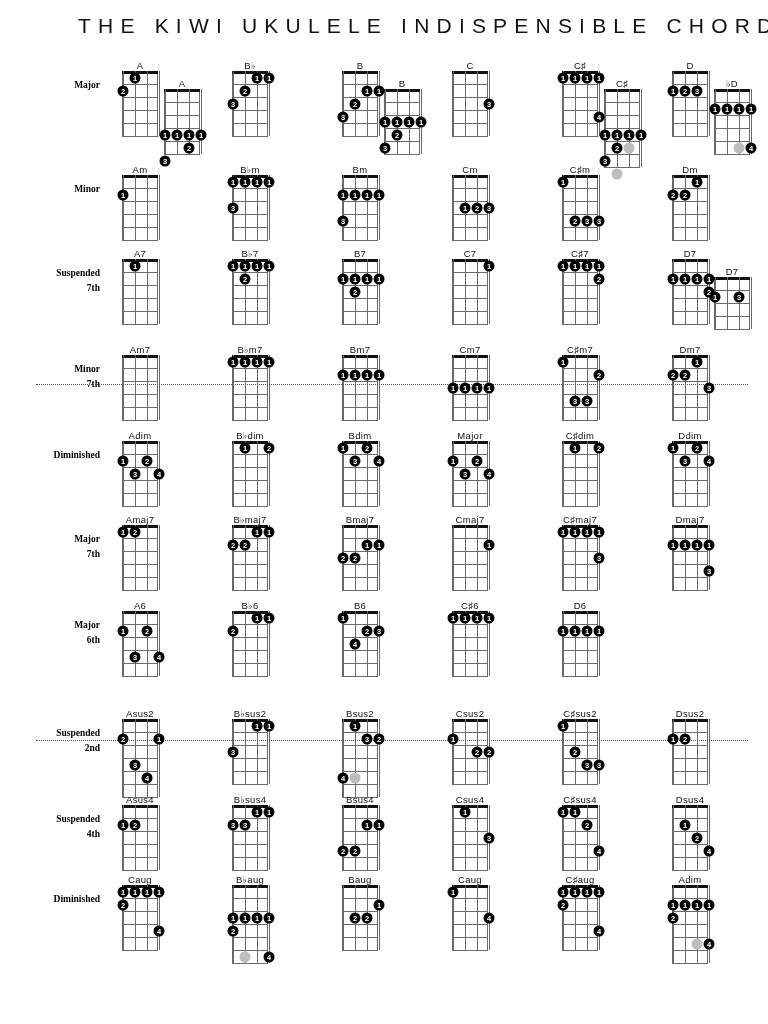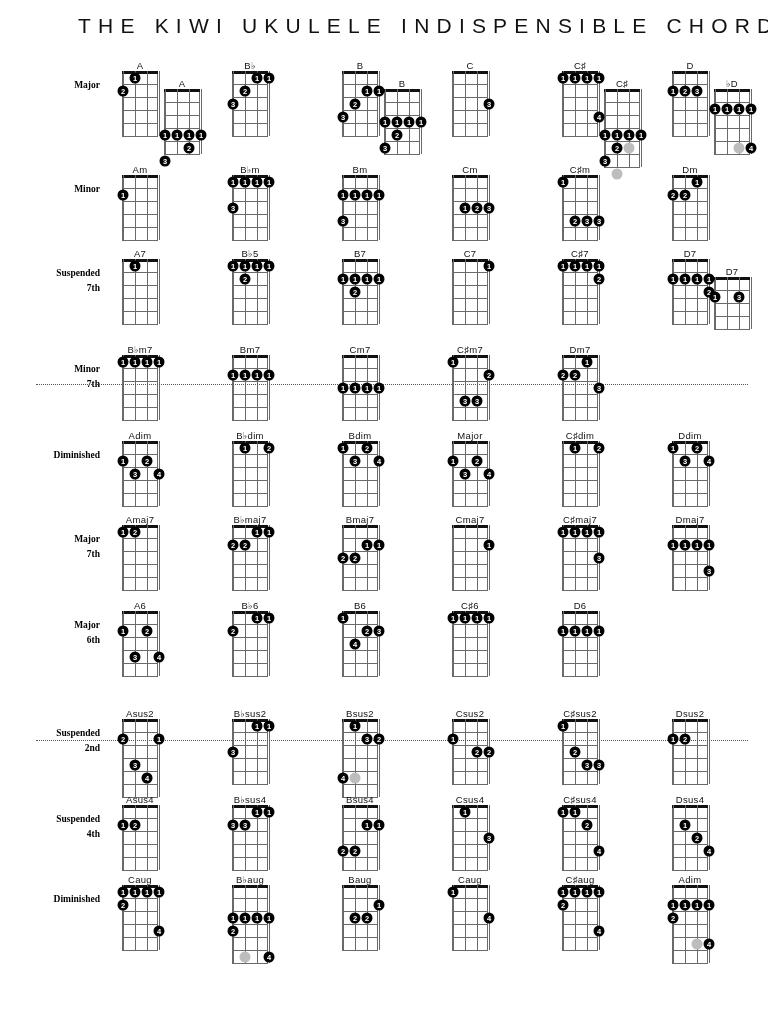--- a/index.html
+++ b/index.html
@@ -537,21 +537,21 @@
                   <div class="string-line" style="left: 12px;"></div>
                   <div class="string-line" style="left: 24px;"></div>
                   <div class="string-line" style="left: 36px;"></div>
                   <div class="dot" style="left: 12px; top: 6.5px;">1</div>
                 </div>
               </div>
             </div>
           </div>
           <div class="cell">
             <div class="chord" style="margin-left: 14px;">
-              <div class="chord-name">B♭5</div>
+              <div class="chord-name">B♭7</div>
               <div class="fret-wrap">
                 <div class="fretboard" style="width: 36px; height: 65px;">
                   <div class="nut"></div>
                   <div class="fret-line" style="top: 13px;"></div>
                   <div class="fret-line" style="top: 26px;"></div>
                   <div class="fret-line" style="top: 39px;"></div>
                   <div class="fret-line" style="top: 52px;"></div>
                   <div class="fret-line" style="top: 65px;"></div>
                   <div class="string-line" style="left: 0px;"></div>
                   <div class="string-line" style="left: 12px;"></div>
@@ -677,20 +677,39 @@
             </div>
           </div>
         </div>
       </div>
       <div class="row" style="position: absolute; top: 292px; left: 0px;">
         <div class="row-label" style="top: 18px;">
           <div>Minor</div>
           <div>7th</div>
         </div>
         <div class="row-cells">
+          <div class="cell">
+            <div class="chord" style="margin-left: 14px;">
+              <div class="chord-name">Am7</div>
+              <div class="fret-wrap">
+                <div class="fretboard" style="width: 36px; height: 65px;">
+                  <div class="nut"></div>
+                  <div class="fret-line" style="top: 13px;"></div>
+                  <div class="fret-line" style="top: 26px;"></div>
+                  <div class="fret-line" style="top: 39px;"></div>
+                  <div class="fret-line" style="top: 52px;"></div>
+                  <div class="fret-line" style="top: 65px;"></div>
+                  <div class="string-line" style="left: 0px;"></div>
+                  <div class="string-line" style="left: 12px;"></div>
+                  <div class="string-line" style="left: 24px;"></div>
+                  <div class="string-line" style="left: 36px;"></div>
+                </div>
+              </div>
+            </div>
+          </div>
           <div class="cell">
             <div class="chord" style="margin-left: 14px;">
               <div class="chord-name">B♭m7</div>
               <div class="fret-wrap">
                 <div class="fretboard" style="width: 36px; height: 65px;">
                   <div class="nut"></div>
                   <div class="fret-line" style="top: 13px;"></div>
                   <div class="fret-line" style="top: 26px;"></div>
                   <div class="fret-line" style="top: 39px;"></div>
                   <div class="fret-line" style="top: 52px;"></div>

